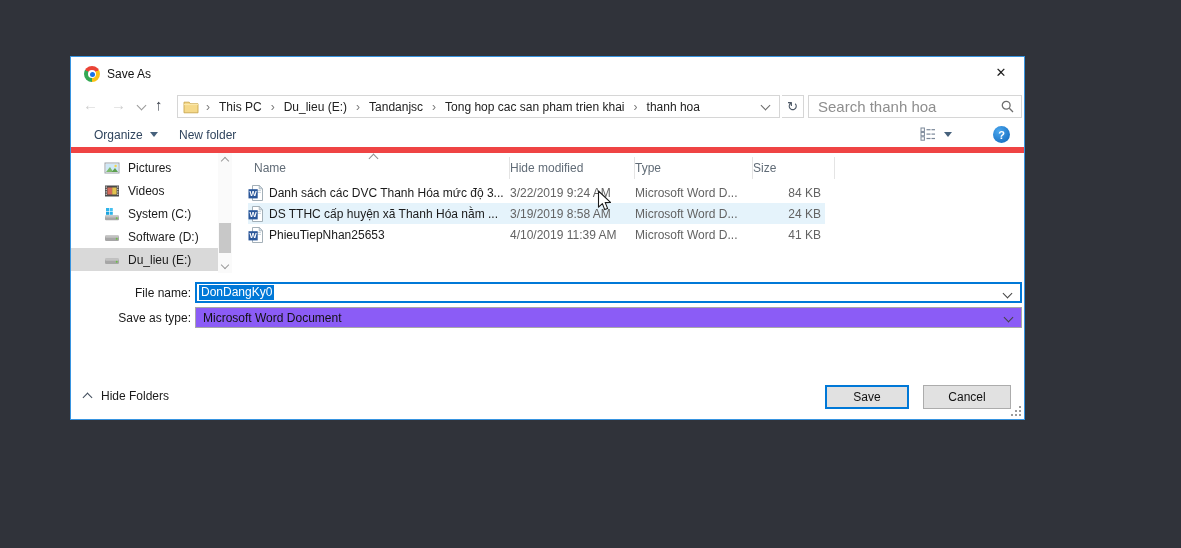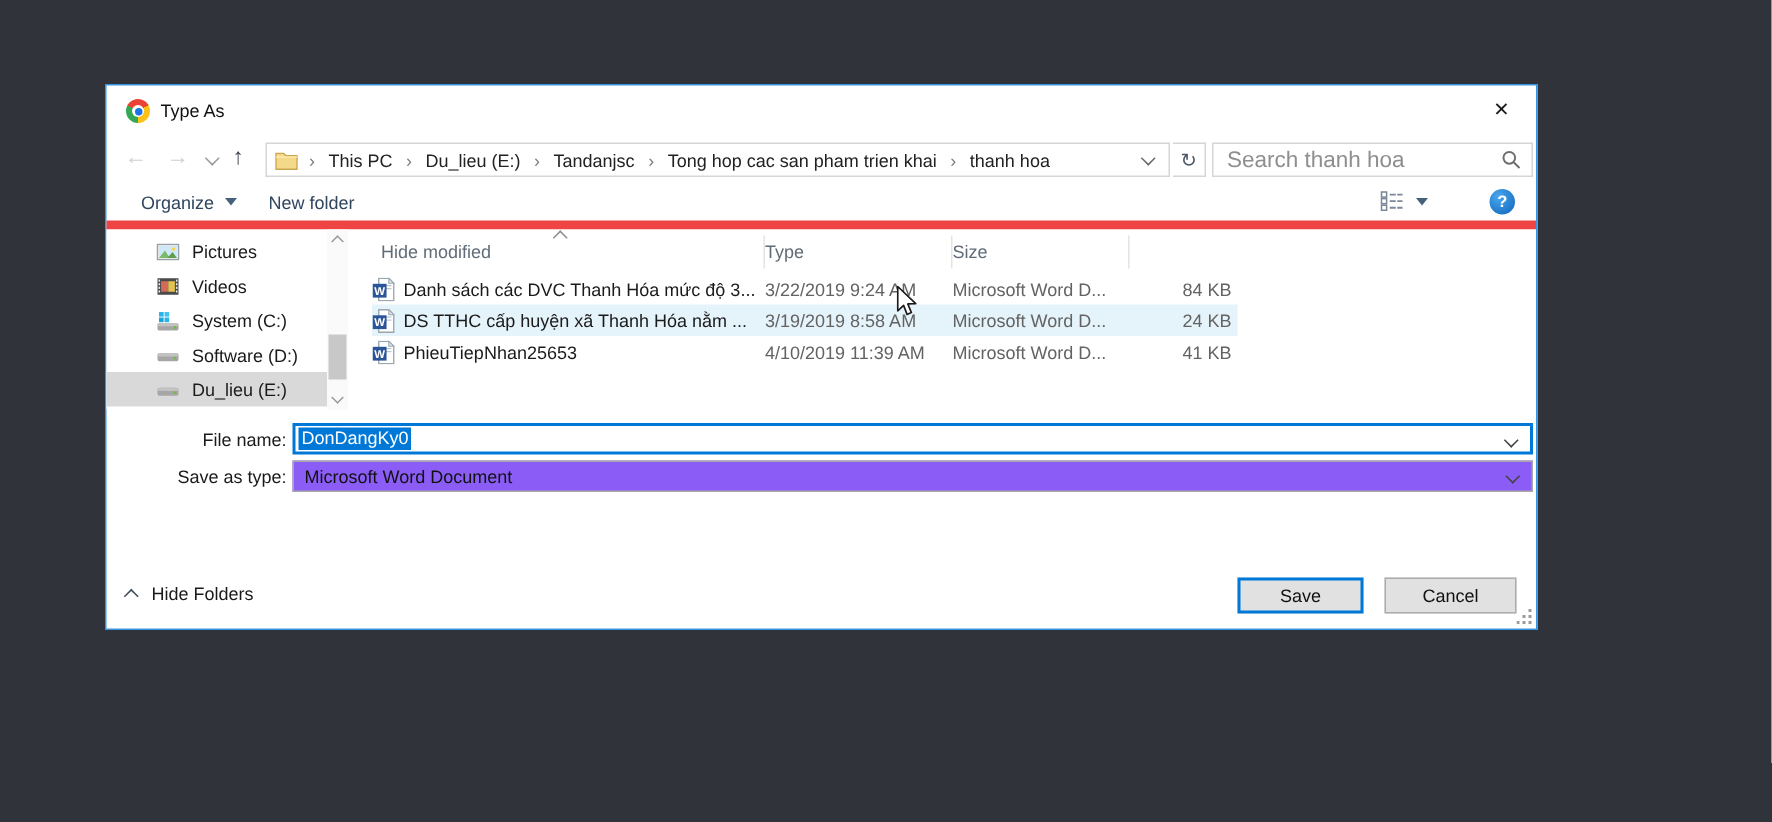--- a/index.html
+++ b/index.html
@@ -107,21 +107,21 @@
   
   .cursor{position:absolute;left:597px;top:190px;z-index:50}
 </style>
 </head>
 <body data-name="desktop">
 
 <div class="dialog" data-name="save-as-dialog">
 
   <div class="titlebar" data-name="title-bar">
     <span class="chrome" data-name="chrome-icon"></span>
-    <span class="win-title" data-name="window-title">Type As</span>
+    <span class="win-title" data-name="window-title">Save As</span>
     <div class="close-btn" data-name="close-button">
       <span data-name="close-icon">✕</span>
     </div>
   </div>
 
   <div class="navrow" data-name="navigation-bar">
     <span class="nav-glyph dis" style="left:12px" data-name="back-icon">←</span>
     <span class="nav-glyph dis" style="left:40px" data-name="forward-icon">→</span>
     <span class="chev gray" style="position:absolute;left:67px;top:11px" data-name="history-chevron-icon"></span>
     <span class="nav-glyph ena" style="left:84px" data-name="up-icon">↑</span>
@@ -272,20 +272,21 @@
 
     <div class="side-scroll" data-name="sidebar-scrollbar">
       <span class="chev gray up sb-up" style="width:5px;height:5px" data-name="scroll-up-icon"></span>
       <div class="sb-thumb" data-name="scrollbar-thumb"></div>
       <span class="chev gray sb-down" style="width:5px;height:5px" data-name="scroll-down-icon"></span>
     </div>
 
     <div class="listview" data-name="file-list">
       <span class="sort-caret" data-name="sort-ascending-icon"></span>
       <div class="cols-header" data-name="column-headers">
+        <div class="hcell" data-name="column-header-name">Name</div>
         <div class="hcell" data-name="column-header-date-modified">Hide modified</div>
         <div class="hcell" data-name="column-header-type">Type</div>
         <div class="hcell" data-name="column-header-size">Size</div>
       </div>
       <div class="rows" data-name="file-rows">
 
       <div class="frow" data-name="file-row">
             <span class="fname">
               <svg width="16" height="16" viewBox="0 0 16 16" data-name="word-document-icon">
                 <path d="M4.5 0.5 h6.7 l3.3 3.3 V15.5 H4.5 Z" fill="#fff" stroke="#9aa7b0" stroke-width="0.9"></path>

